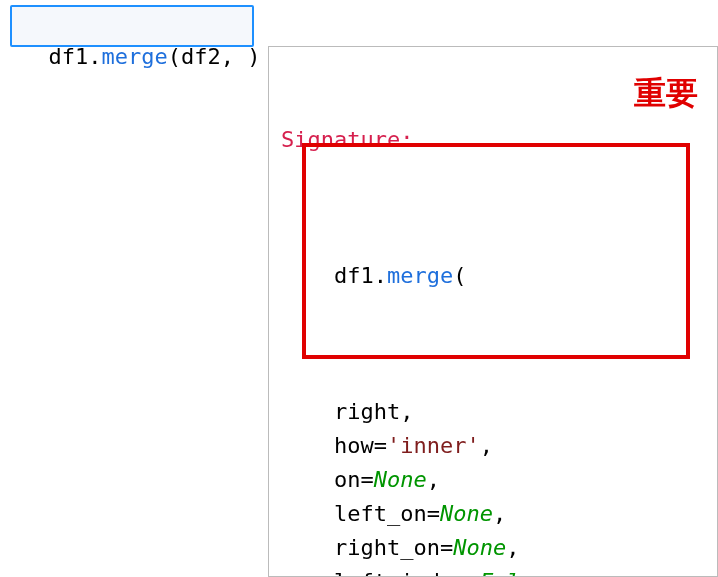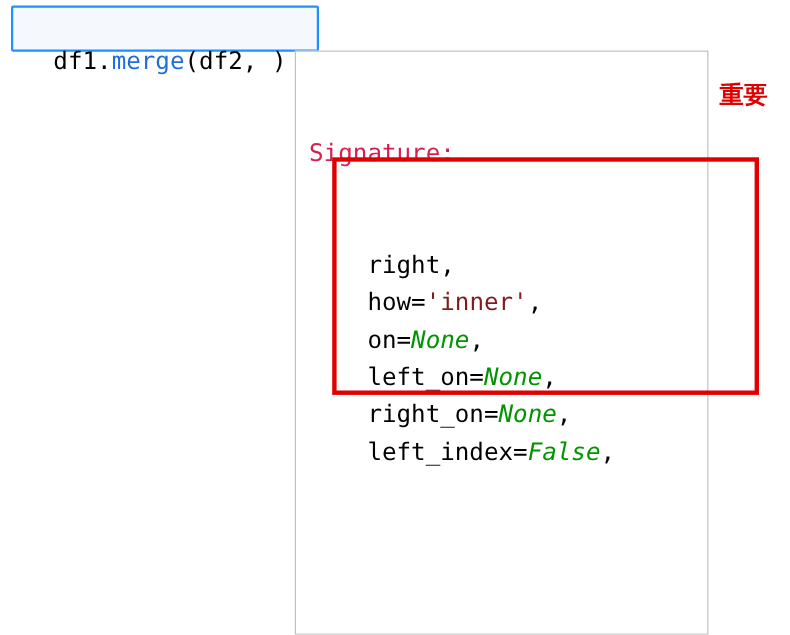--- a/index.html
+++ b/index.html
@@ -9,49 +9,49 @@
       background: #fff;
       width: 718px;
       height: 577px;
       position: relative;
       overflow: hidden;
     }
     .code-cell {
       position: absolute;
       top: 5px;
       left: 10px;
-      width: 280px;
+      width: 244px;
       height: 42px;
       border: 2px solid #1e90ff;
       border-radius: 2px;
       background: #f5f8fc;
       padding: 5px 10px;
       line-height: 30px;
       white-space: pre;
     }
     .tooltip {
       position: absolute;
       top: 46px;
       left: 268px;
-      width: 376px;
+      width: 450px;
       height: 531px;
       background: #fff;
       border: 1px solid #bbb;
       padding: 8px 12px;
       line-height: 34px;
       white-space: pre;
       overflow: hidden;
     }
     .annotation {
       position: absolute;
       top: 72px;
       right: 20px;
       font-family: "PingFang SC", "Hiragino Sans GB", "Microsoft YaHei", sans-serif;
       font-weight: 800;
-      font-size: 22px;
+      font-size: 32px;
       color: #e00000;
       z-index: 10;
     }
     .highlight-box {
       position: absolute;
       top: 143px;
       left: 302px;
       width: 388px;
       height: 216px;
       border: 4px solid #e00000;
@@ -68,18 +68,21 @@
   </style>
 </head>
 <body>
 
 <div class="code-cell">
   <span class="tok-plain">df1</span><span class="tok-punct">.</span><span class="tok-func">merge</span><span class="tok-punct">(</span><span class="tok-plain">df2</span><span class="tok-punct">, </span><span class="tok-punct">)</span>
 </div>
 
 <div class="tooltip">
   <div><span class="tok-sig">Signature:</span></div>
+  <div>
+    <span class="tok-plain">df1</span><span class="tok-punct">.</span><span class="tok-func">merge</span><span class="tok-punct">(</span>
+  </div>
   <div id="params-container"><div><span>    </span><span class="tok-plain">right</span><span class="tok-punct">,</span></div><div><span>    </span><span class="tok-plain">how</span><span class="tok-op">=</span><span class="tok-str">'inner'</span><span class="tok-punct">,</span></div><div><span>    </span><span class="tok-plain">on</span><span class="tok-op">=</span><span class="tok-kw">None</span><span class="tok-punct">,</span></div><div><span>    </span><span class="tok-plain">left_on</span><span class="tok-op">=</span><span class="tok-kw">None</span><span class="tok-punct">,</span></div><div><span>    </span><span class="tok-plain">right_on</span><span class="tok-op">=</span><span class="tok-kw">None</span><span class="tok-punct">,</span></div><div><span>    </span><span class="tok-plain">left_index</span><span class="tok-op">=</span><span class="tok-kw">False</span><span class="tok-punct">,</span></div></div>
 </div>
 
 <div class="annotation">重要</div>
 
 <div class="highlight-box"></div>
 
 </body></html>

